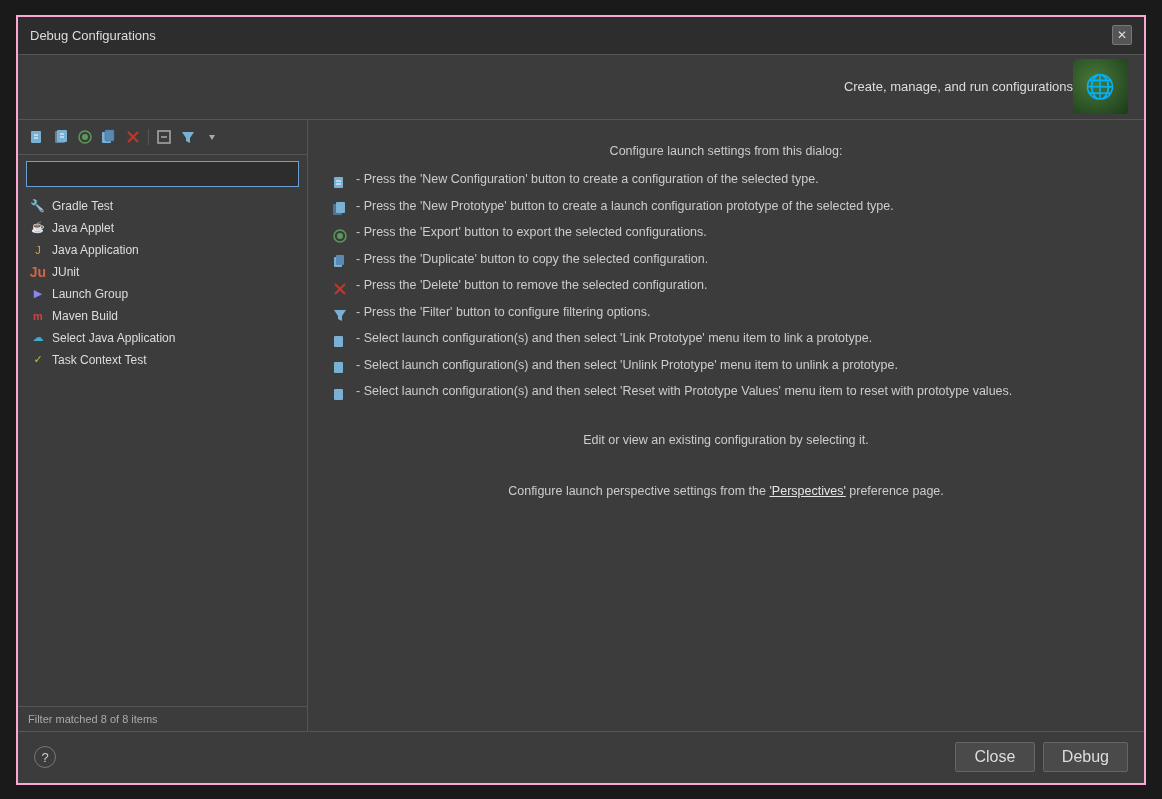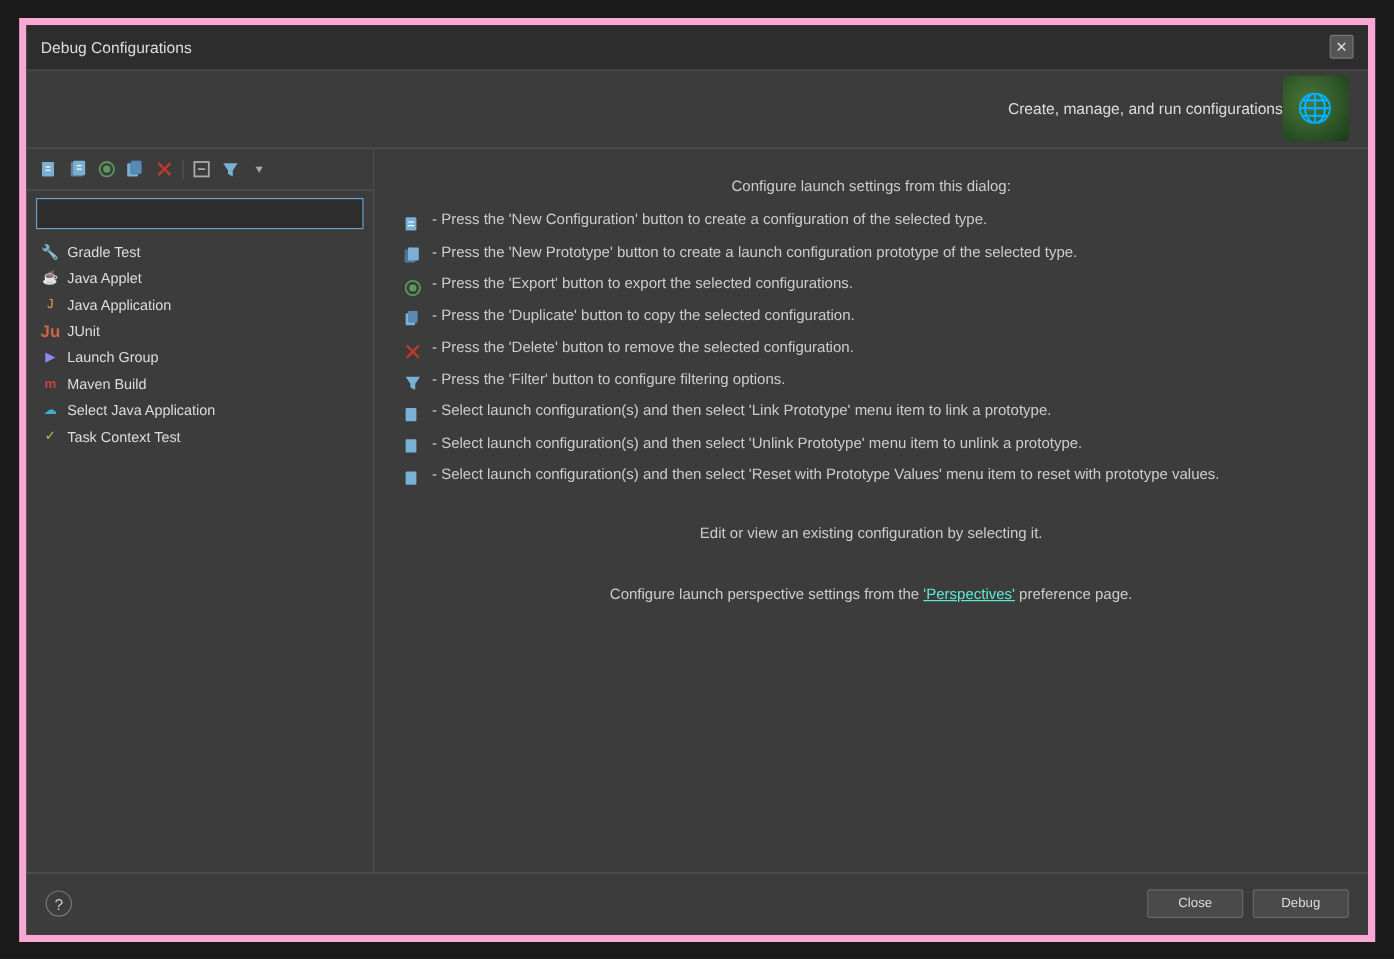--- a/index.html
+++ b/index.html
@@ -10,21 +10,21 @@
       justify-content: center;
       width: 1162px;
       height: 799px;
       font-family: 'Segoe UI', Arial, sans-serif;
       font-size: 13px;
     }
     .dialog {
       width: 1130px;
       height: 770px;
       background: #3c3c3c;
-      border: 6px solid #f9a8d4;
+      border: 2px solid #f9a8d4;
       display: flex;
       flex-direction: column;
       color: #ddd;
     }
     .title-bar {
       background: #2d2d2d;
       display: flex;
       align-items: center;
       justify-content: space-between;
       padding: 8px 12px;
@@ -171,21 +171,21 @@
       width: 16px;
       height: 16px;
       flex-shrink: 0;
       margin-top: 2px;
       display: flex;
       align-items: center;
       justify-content: center;
       font-size: 12px;
     }
     .link-text {
-      color: #5eead4;
+      color: #e5e5e5;
       text-decoration: underline;
       cursor: pointer;
     }
     .bottom-bar {
       display: flex;
       align-items: center;
       justify-content: space-between;
       padding: 10px 16px;
       border-top: 1px solid #555;
       background: #3c3c3c;
@@ -207,21 +207,21 @@
     .bottom-buttons {
       display: flex;
       gap: 8px;
     }
     .action-btn {
       padding: 5px 18px;
       background: #4a4a4a;
       border: 1px solid #666;
       color: #ddd;
       cursor: pointer;
-      font-size: 11px;
+      font-size: 16px;
       border-radius: 2px;
       min-width: 80px;
     }
     .action-btn.primary { background: #4a4a4a; }
 
     
     ::-webkit-scrollbar { width: 8px; }
     ::-webkit-scrollbar-track { background: #2d2d2d; }
     ::-webkit-scrollbar-thumb { background: #555; border-radius: 4px; }
 
@@ -330,20 +330,23 @@
         <div class="tree-item">
           <span class="item-icon" style="color:#44aacc; font-size:11px;">☁</span>
           <span>Select Java Application</span>
         </div>
         <div class="tree-item">
           <span class="item-icon" style="color:#aacc44; font-size:11px;">✓</span>
           <span>Task Context Test</span>
         </div>
       </div>
 
+      <div class="filter-status">
+        <span>Filter matched 8 of 8 items</span>
+      </div>
     </div>
 
     <div class="right-panel">
       <p>Configure launch settings from this dialog:</p>
 
       <div class="instruction-line">
         <span class="instr-icon" style="color:#7ab0d4;">
           <svg width="14" height="14" viewBox="0 0 14 14">
               <rect x="1" y="1" width="9" height="11" fill="#7ab0d4" rx="1"></rect>
               <line x1="3" y1="5" x2="8" y2="5" stroke="white" stroke-width="1"></line>

